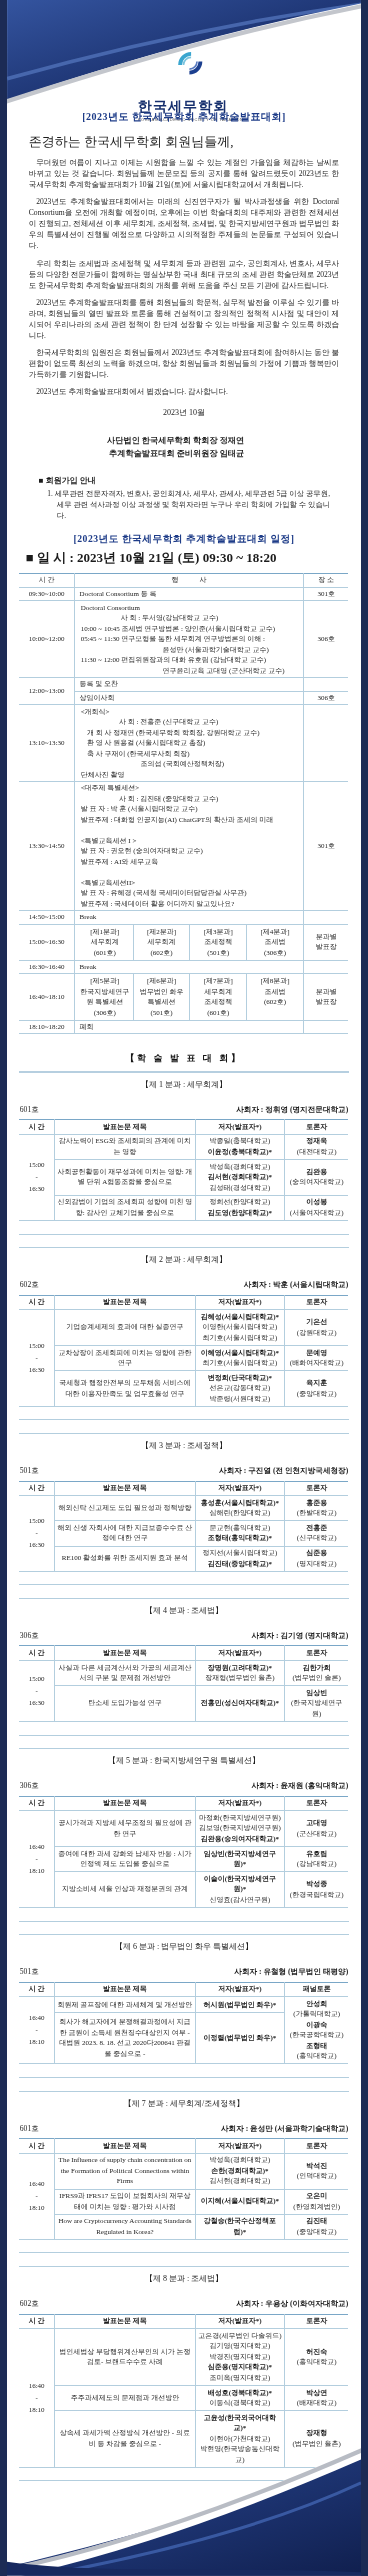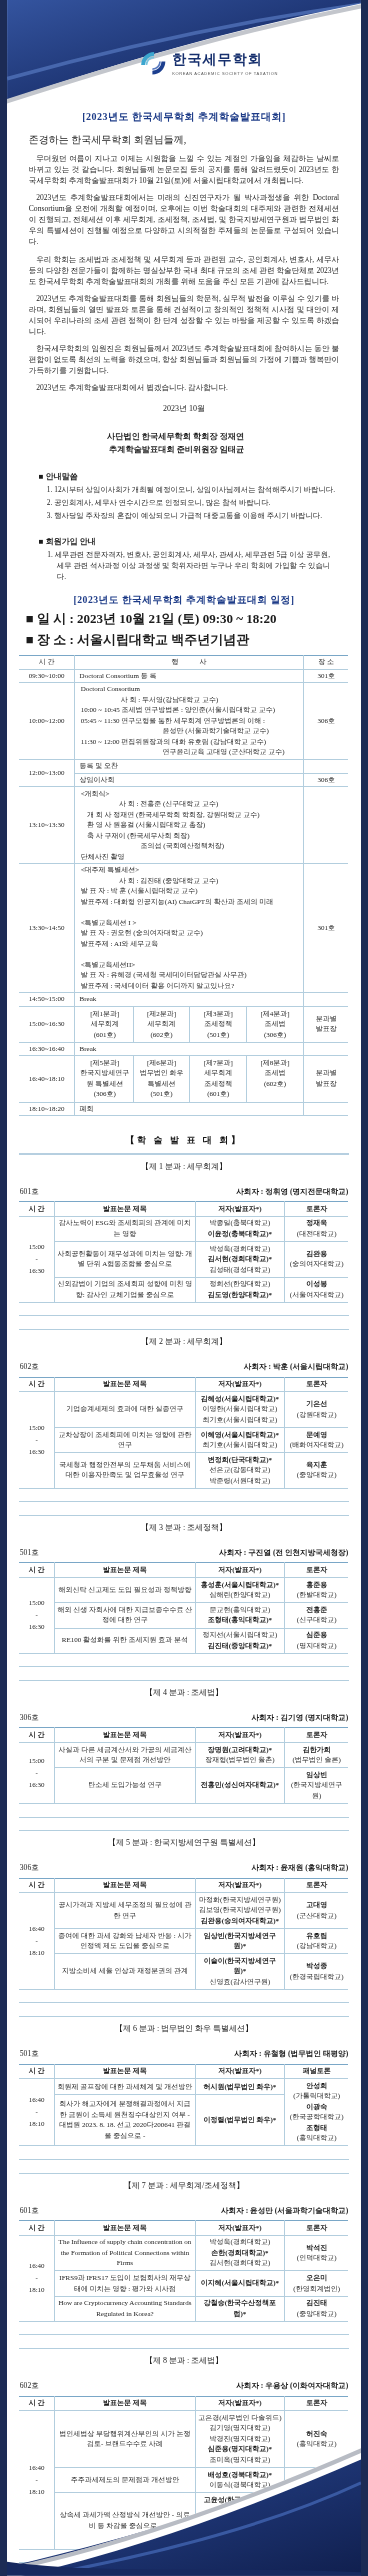--- a/index.html
+++ b/index.html
@@ -2,29 +2,29 @@
 <html style="font-size:8.4px"><head>
 <meta charset="utf-8">
 <style>
   html,body{margin:0;padding:0;}
   body{width:368px;height:2576px;position:relative;background:#1c2b55;
        font-family:"Liberation Serif","DejaVu Serif",serif;color:#1c1c1c;overflow:hidden;}
   .page{position:absolute;left:6.8px;right:6.8px;top:0;bottom:0;background:#ffffff;overflow:hidden;}
   
   .banner{position:relative;height:105px;}
   .banner svg{display:block;}
-  .logo{position:absolute;left:131px;top:48px;display:flex;align-items:center;gap:4px;}
+  .logo{position:absolute;left:131px;top:48px;display:flex;align-items:center;gap:19px;flex-direction:column;}
   .logo-name{font-family:"Liberation Sans","DejaVu Sans",sans-serif;font-weight:bold;
              font-size:14px;color:#17306e;letter-spacing:1.1px;}
   .logo-sub{font-family:"Liberation Sans","DejaVu Sans",sans-serif;font-size:4px;color:#555;
             letter-spacing:0.6px;margin-top:1.6px;}
   
   .content{position:relative;padding-bottom:134px;}
   .letter-title{margin-top:5.3px;text-align:center;font-weight:bold;font-size:10px;color:#1e3c88;letter-spacing:0.5px;}
-  .greeting{margin-top:8.4px;padding:0 22px;font-size:10px;}
+  .greeting{margin-top:8.4px;padding:0 22px;font-size:13px;}
   .para{margin:6.3px 0;padding:0 22px;font-size:7.6px;line-height:11px;text-align:justify;text-indent:7.4px;}
   .letter-date{margin-top:9.5px;text-align:center;font-size:8px;}
   .signature{margin-top:16px;padding-right:117px;text-align:right;font-weight:bold;font-size:8.2px;line-height:13px;}
   .note-block{margin-top:14.7px;}
   .note-title{padding-left:32px;font-weight:bold;font-size:8px;}
   .notice-item{padding-left:40px;padding-right:26px;font-size:7.4px;line-height:11px;margin-top:2.1px;}
   .hang{padding-left:50px;text-indent:-9.5px;}
   
   .sched-title{margin-top:12px;text-align:center;font-weight:bold;font-size:9.7px;color:#1e3c88;letter-spacing:0.5px;}
   .sched-info{margin-top:3px;padding-left:19px;font-weight:bold;font-size:13px;}
@@ -110,39 +110,30 @@
         <p class="para">2023년도 추계학술발표대회를 통해 회원님들의 학문적, 실무적 발전을 이루실 수 있기를 바라며, 회원님들의 열띤 발표와 토론을 통해 건설적이고 창의적인 정책적 시사점 및 대안이 제시되어 우리나라의 조세 관련 정책이 한 단계 성장할 수 있는 바탕을 제공할 수 있도록 하겠습니다.</p>
         <p class="para">한국세무학회의 임원진은 회원님들께서 2023년도 추계학술발표대회에 참여하시는 동안 불편함이 없도록 최선의 노력을 하겠으며, 항상 회원님들과 회원님들의 가정에 기쁨과 행복만이 가득하기를 기원합니다.</p>
         <p class="para">2023년도 추계학술발표대회에서 뵙겠습니다. 감사합니다.</p>
       </div>
     <div class="letter-date">2023년 10월</div>
     <div class="signature">
       <div>사단법인 한국세무학회 학회장 정재연</div>
       <div>추계학술발표대회 준비위원장 임태균</div>
     </div>
 
-    <div class="note-block">
-      <div class="note-title">■ 안내말씀</div>
-      <div>
-          <div class="notice-item">1. 12시부터 상임이사회가 개최될 예정이오니, 상임이사님께서는 참석해주시기 바랍니다.</div>
-          <div class="notice-item">2. 공인회계사, 세무사 연수시간으로 인정되오니, 많은 참석 바랍니다.</div>
-          <div class="notice-item">3. 행사당일 주차장의 혼잡이 예상되오니 가급적 대중교통을 이용해 주시기 바랍니다.</div>
-        </div>
-    </div>
 
     <div class="note-block">
       <div class="note-title">■ 회원가입 안내</div>
       <div>
           <div class="notice-item hang">1. 세무관련 전문자격자, 변호사, 공인회계사, 세무사, 관세사, 세무관련 5급 이상 공무원, 세무 관련 석사과정 이상 과정생 및 학위자라면 누구나 우리 학회에 가입할 수 있습니다.</div>
         </div>
     </div>
 
     <div class="sched-title">[2023년도 한국세무학회 추계학술발표대회 일정]</div>
     <div class="sched-info">■ 일 시 : 2023년 10월 21일 (토) 09:30 ~ 18:20</div>
-    <div class="sched-info">■ 장 소 : 서울시립대학교 백주년기념관</div>
 
     <table class="sched-table">
       <colgroup>
           <col class="cw-time">
           <col class="cw-event">
           <col class="cw-room">
         </colgroup>
       <tbody>
           <tr>
             <th>시 간</th>

